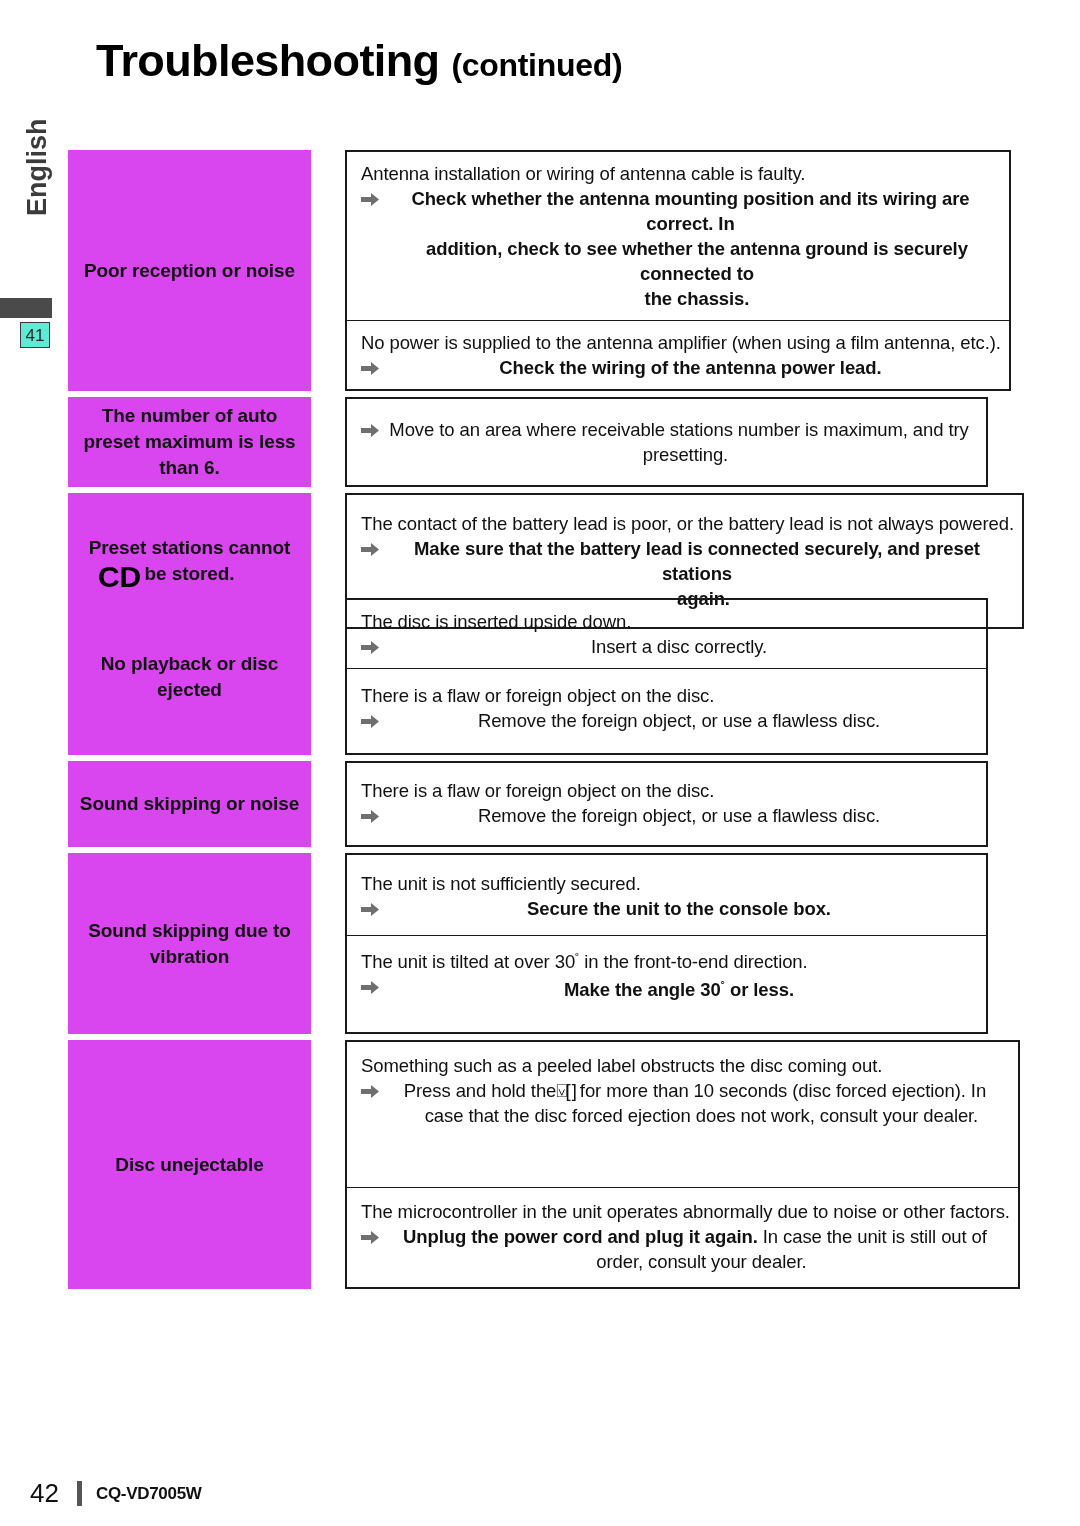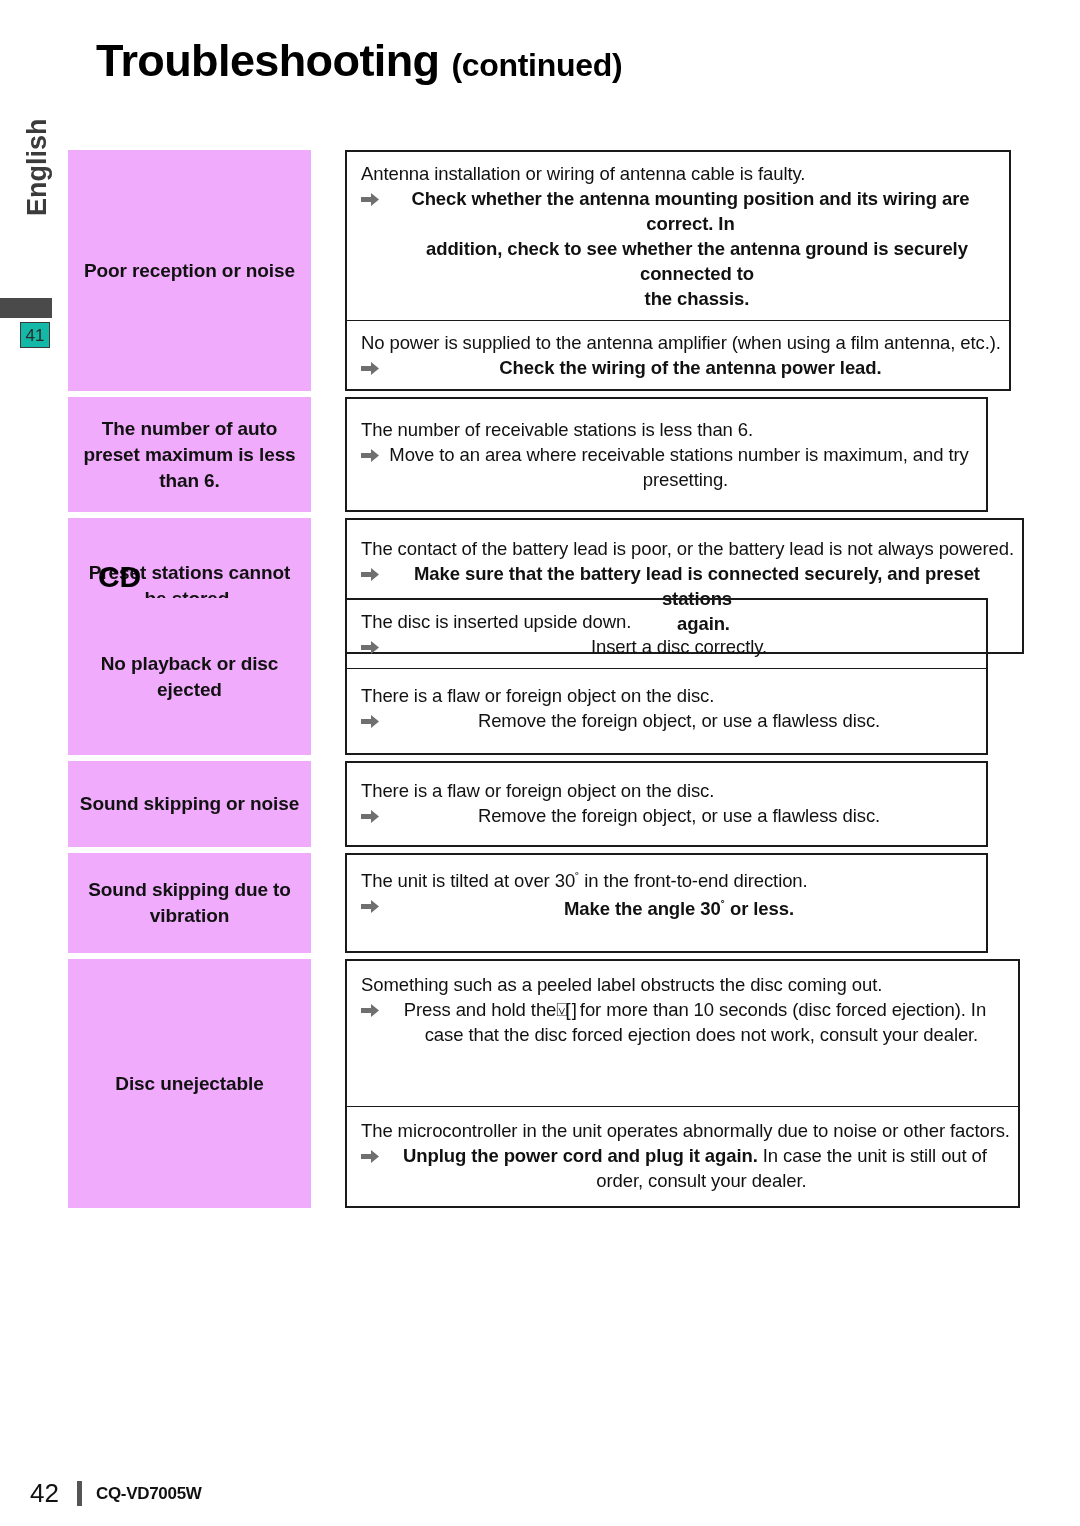--- a/index.html
+++ b/index.html
@@ -50,21 +50,21 @@
     position: absolute;
     left: 20px;
     top: 226px;
     width: 30px;
     height: 26px;
     border: 1.5px solid #3a3a3a;
     font-size: 17px;
     line-height: 26px;
     text-align: center;
     color: #2a2a2a;
-    background: #14b8a6;
+    background: #5eead4;
     box-sizing: border-box;
   }
 
   
   .page-title {
     position: absolute;
     left: 96px;
     top: 38px;
     font-size: 45px;
     font-weight: bold;
@@ -100,21 +100,21 @@
   .trow {
     position: relative;
     display: flex;
     align-items: stretch;
     margin-bottom: 6px;
   }
 
   .cause-cell {
     width: 243px;
     flex: 0 0 243px;
-    background: #f0abfc;
+    background: #d946ef;
     display: flex;
     align-items: center;
     justify-content: center;
     box-sizing: border-box;
     padding: 6px 10px;
   }
   .cause-cell .cause-text {
     font-size: 19px;
     font-weight: bold;
     text-align: center;
@@ -261,21 +261,20 @@
     <div class="cause-cell">
       <div class="cause-text">
         <span>The number of auto</span><br>
         <span>preset maximum is less</span><br>
         <span>than 6.</span>
       </div>
     </div>
     <div class="gap"></div>
     <div class="sol-cell">
       <div class="sol-block" style="padding-top:18px;padding-bottom:18px;">
-        <div class="line">The number of receivable stations is less than 6.</div>
         <div class="arrowline">
           <span class="arrow">
             <svg width="18" height="13" viewBox="0 0 18 13">
                 <path d="M0 4 H10 V0 L18 6.5 L10 13 V9 H0 Z" fill="#6f6f6f"></path>
               </svg>
           </span>
           <span class="arrowtext">
             <span class="hang ovf">Move to an area where receivable stations number is maximum, and try</span>
             <span class="hang">presetting.</span>
           </span>
@@ -378,20 +377,33 @@
 
   <div class="trow">
     <div class="cause-cell">
       <div class="cause-text">
         <span>Sound skipping due to</span><br>
         <span>vibration</span>
       </div>
     </div>
     <div class="gap"></div>
     <div class="sol-cell">
+      <div class="sol-block" style="padding-top:16px;padding-bottom:14px;">
+        <div class="line">The unit is not sufficiently secured.</div>
+        <div class="arrowline">
+          <span class="arrow">
+            <svg width="18" height="13" viewBox="0 0 18 13">
+                <path d="M0 4 H10 V0 L18 6.5 L10 13 V9 H0 Z" fill="#6f6f6f"></path>
+              </svg>
+          </span>
+          <span class="arrowtext bold">
+            <span class="hang">Secure the unit to the console box.</span>
+          </span>
+        </div>
+      </div>
       <div class="sol-block" style="padding-top:10px;padding-bottom:30px;">
         <div class="line"><span>The unit is tilted at over 30</span><span class="deg">˚</span><span> in the front-to-end direction.</span></div>
         <div class="arrowline">
           <span class="arrow">
             <svg width="18" height="13" viewBox="0 0 18 13">
                 <path d="M0 4 H10 V0 L18 6.5 L10 13 V9 H0 Z" fill="#6f6f6f"></path>
               </svg>
           </span>
           <span class="arrowtext bold">
             <span class="hang"><span>Make the angle 30</span><span class="deg">˚</span><span> or less.</span></span>

